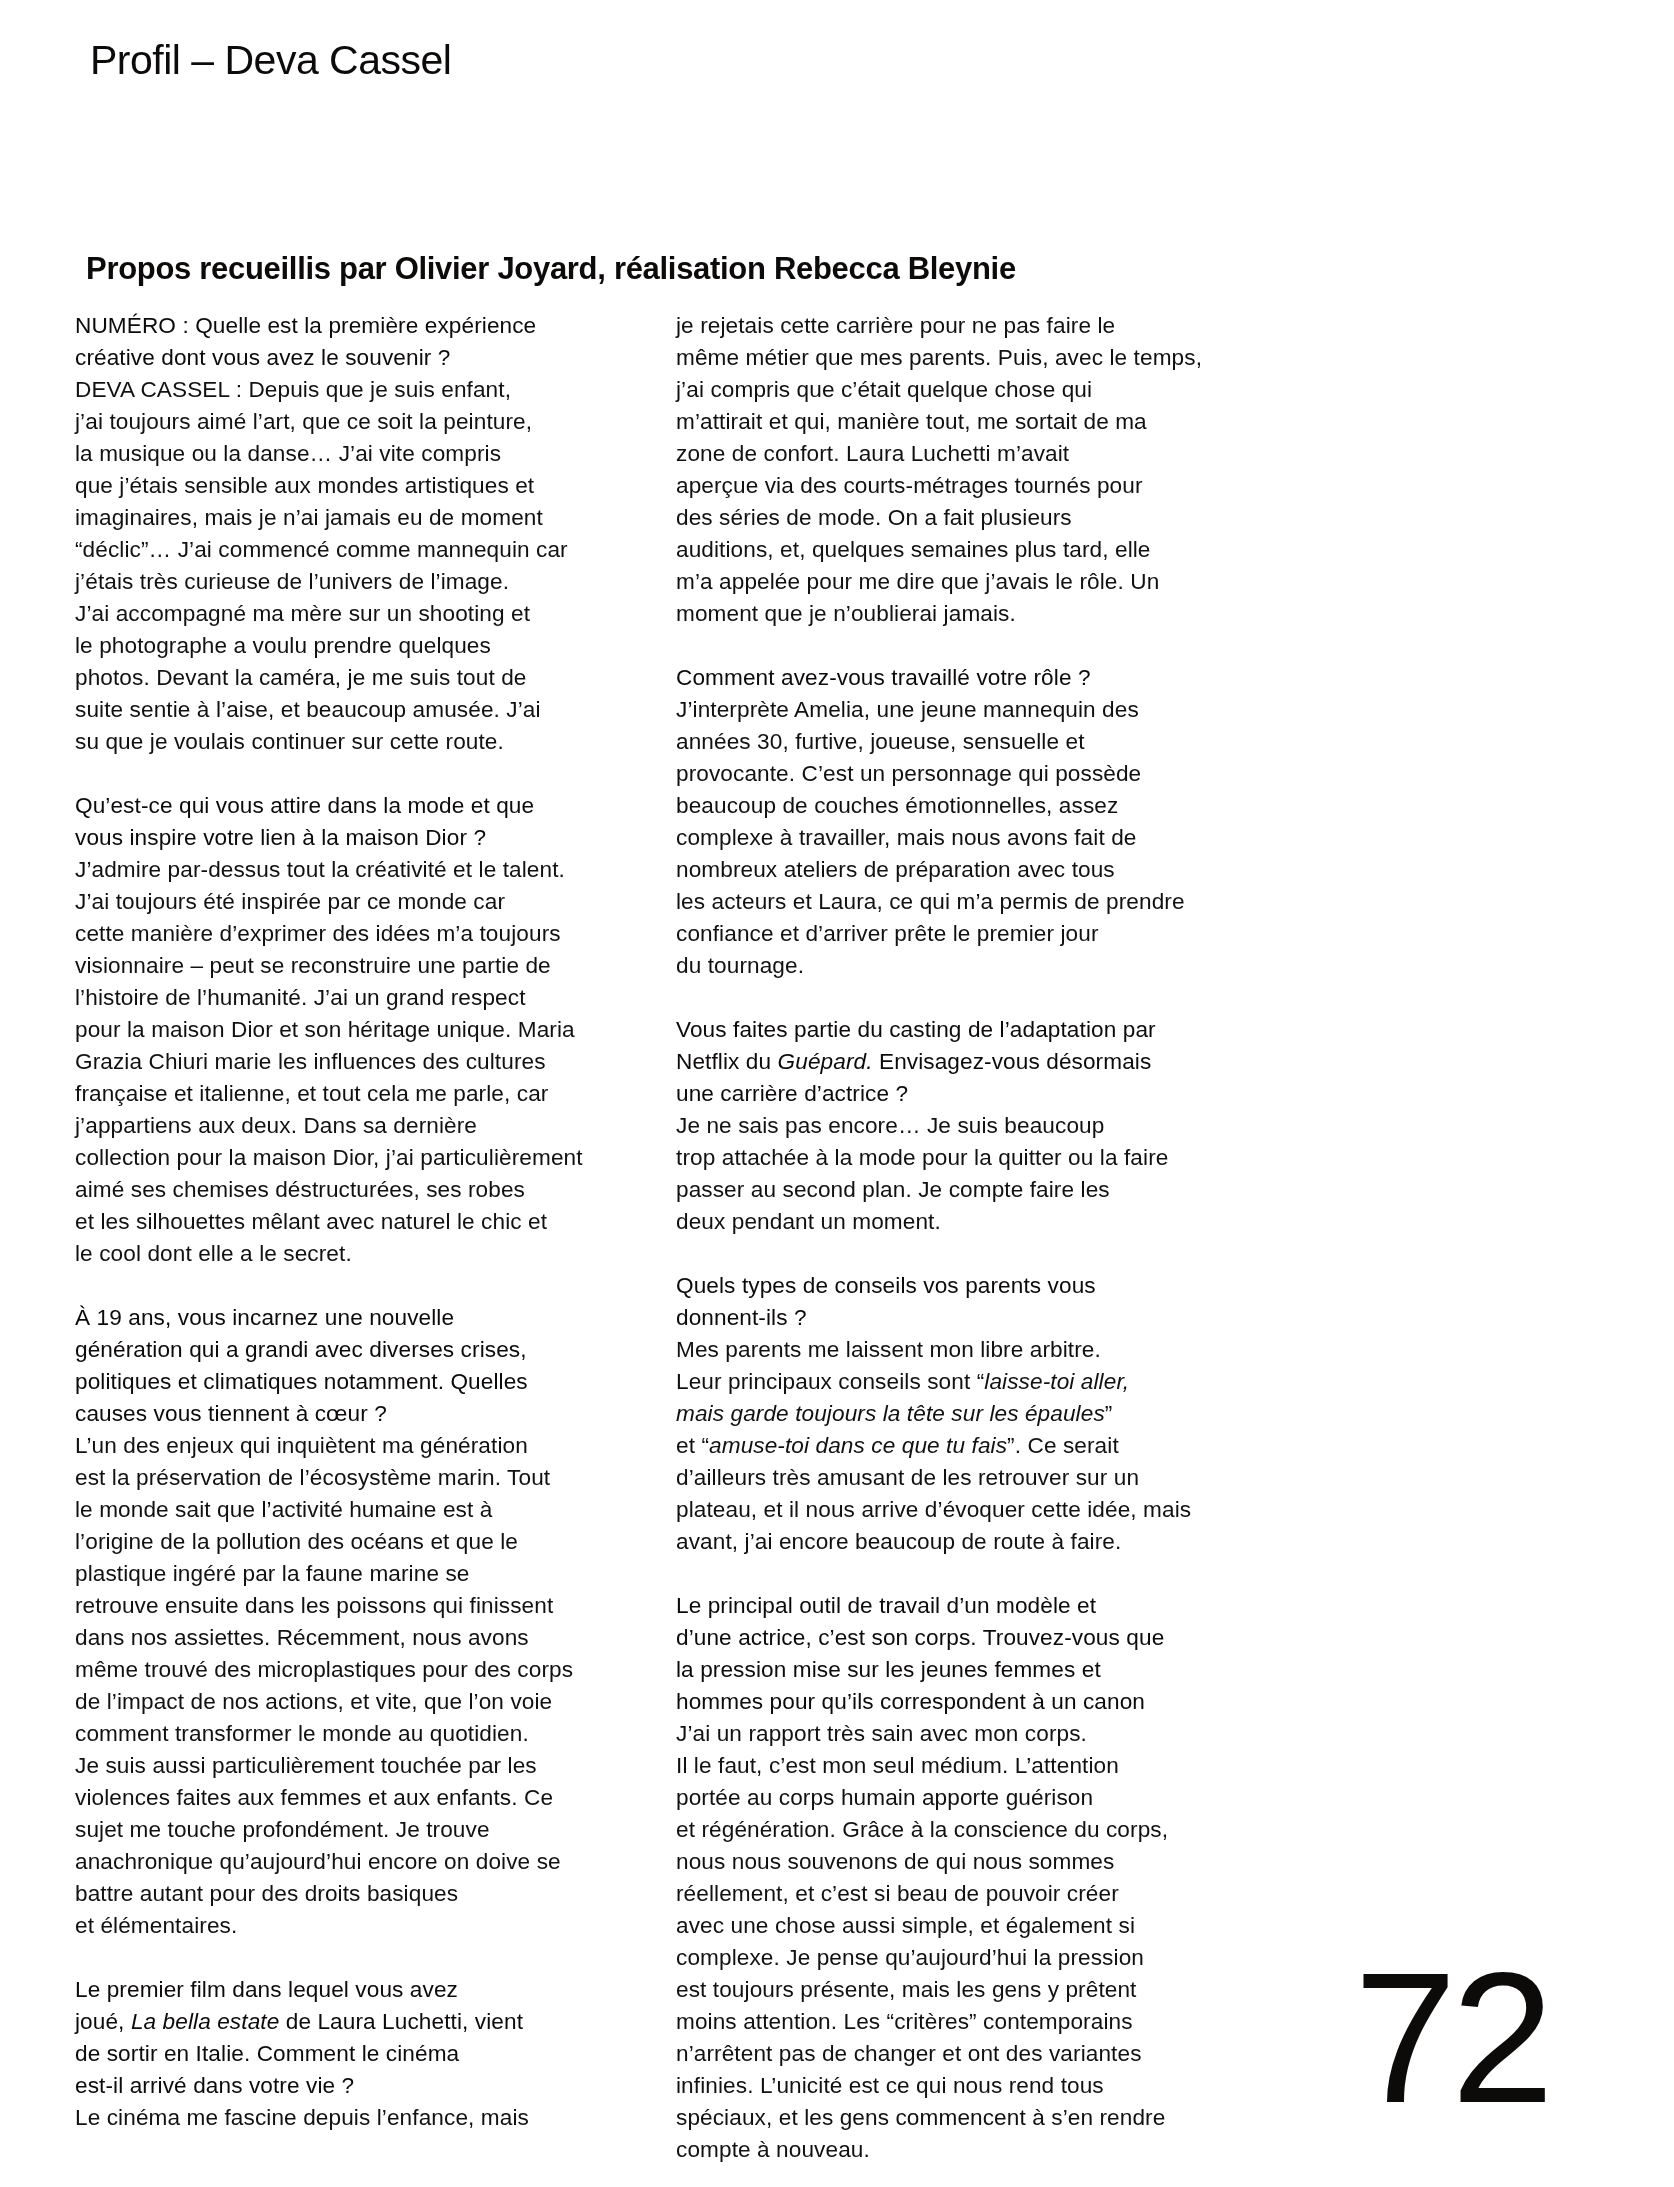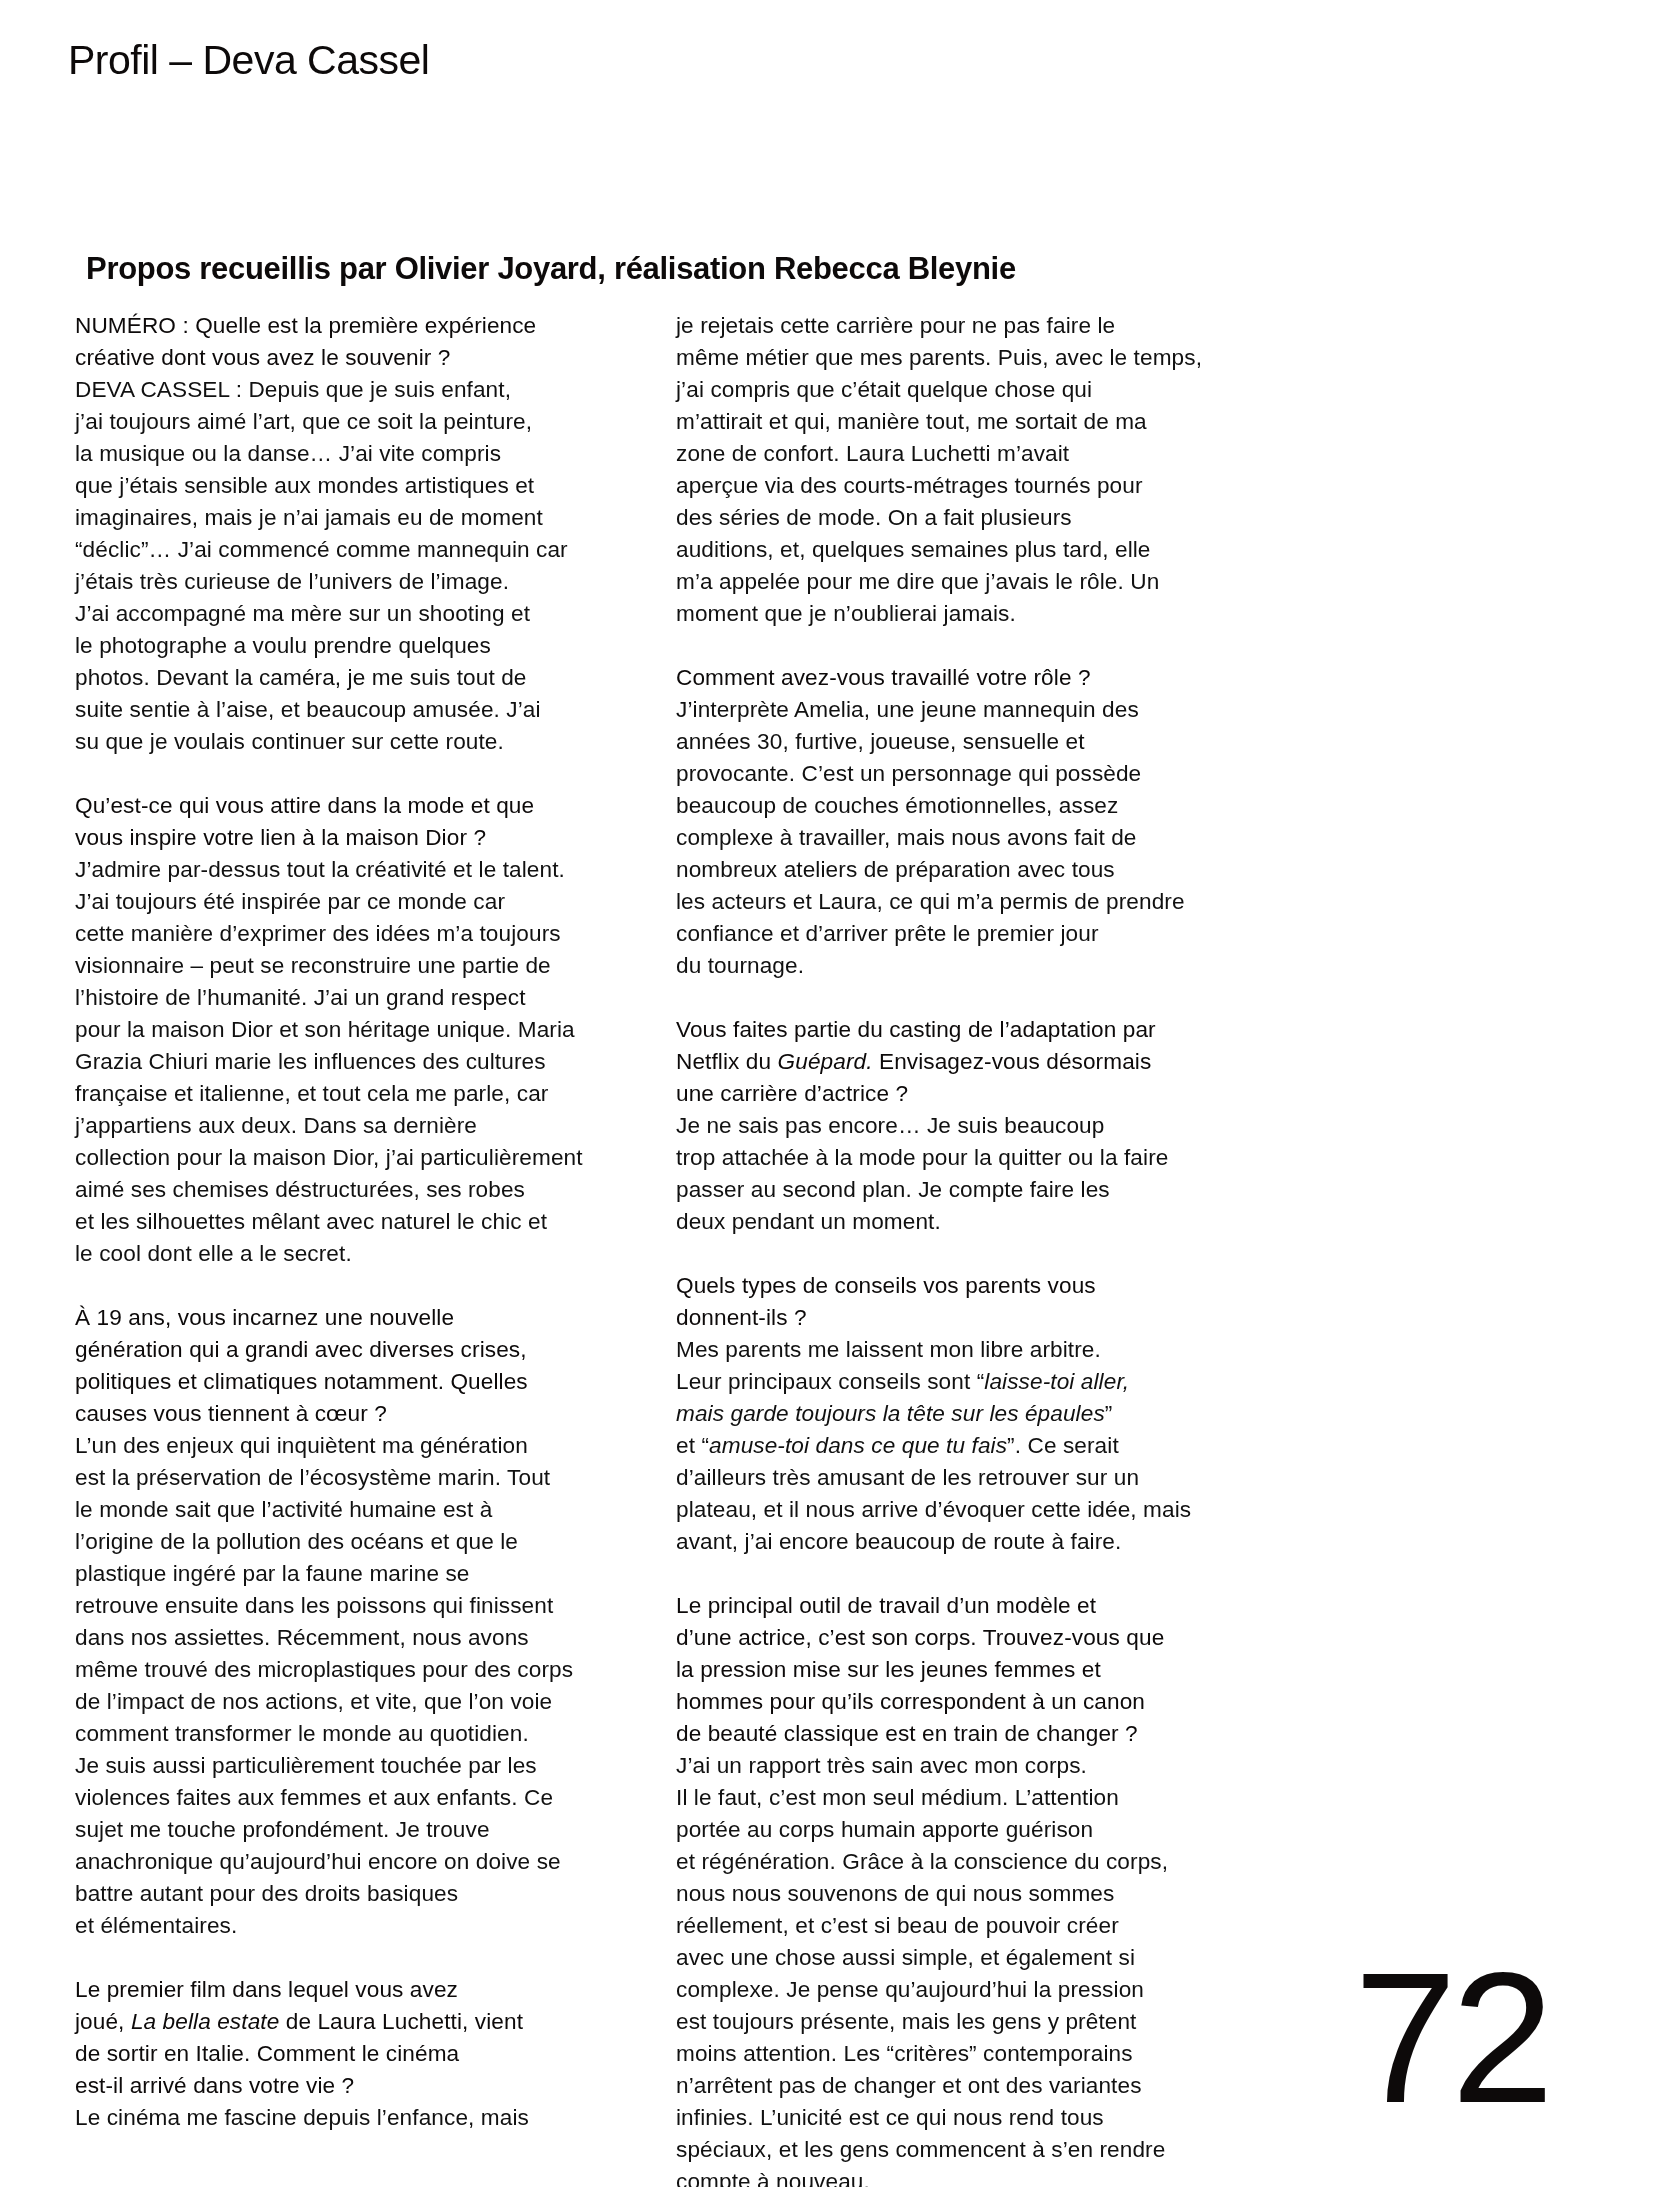--- a/index.html
+++ b/index.html
@@ -1,18 +1,18 @@
 <!DOCTYPE html>
 <html style="font-size:15px"><head>
 <meta charset="utf-8">
 <style>
   html, body { margin: 0; padding: 0; background: #ffffff; }
   body { width: 1674px; height: 2188px; position: relative; overflow: hidden;
          font-family: "Liberation Sans", sans-serif; color: #0d0a0a; }
-  .title { position: absolute; left: 68px; top: 34px; font-size: 41px; line-height: 52px;
+  .title { position: absolute; left: 90px; top: 34px; font-size: 41px; line-height: 52px;
            font-weight: normal; margin: 0; letter-spacing: -0.5px; white-space: nowrap; }
   .byline { position: absolute; left: 74px; top: 238px; font-size: 31px; line-height: 37px;
             margin: 12px; letter-spacing: -0.3px; white-space: nowrap; }
   .col { position: absolute; top: 310px; font-size: 22.6px; line-height: 32px; letter-spacing: 0.1px; }
   .col1 { left: 75px; width: 597px; }
   .col2 { left: 676px; width: 597px; }
   .para { margin: 0 0 32px 0; }
   .line { display: block; white-space: nowrap; height: 32px; }
   .q { color: #0d0a0a; }
   .a { color: #111111; }
@@ -133,21 +133,20 @@
       <span class="line a"><span>et “</span><em>amuse-toi dans ce que tu fais</em><span>”. Ce serait</span></span>
       <span class="line a">d’ailleurs très amusant de les retrouver sur un</span>
       <span class="line a">plateau, et il nous arrive d’évoquer cette idée, mais</span>
       <span class="line a">avant, j’ai encore beaucoup de route à faire.</span>
     </p>
     <p class="para">
       <span class="line q">Le principal outil de travail d’un modèle et</span>
       <span class="line q">d’une actrice, c’est son corps. Trouvez-vous que</span>
       <span class="line q">la pression mise sur les jeunes femmes et</span>
       <span class="line q">hommes pour qu’ils correspondent à un canon</span>
-      <span class="line q">de beauté classique est en train de changer ?</span>
       <span class="line a">J’ai un rapport très sain avec mon corps.</span>
       <span class="line a">Il le faut, c’est mon seul médium. L’attention</span>
       <span class="line a">portée au corps humain apporte guérison</span>
       <span class="line a">et régénération. Grâce à la conscience du corps,</span>
       <span class="line a">nous nous souvenons de qui nous sommes</span>
       <span class="line a">réellement, et c’est si beau de pouvoir créer</span>
       <span class="line a">avec une chose aussi simple, et également si</span>
       <span class="line a">complexe. Je pense qu’aujourd’hui la pression</span>
       <span class="line a">est toujours présente, mais les gens y prêtent</span>
       <span class="line a">moins attention. Les “critères” contemporains</span>

